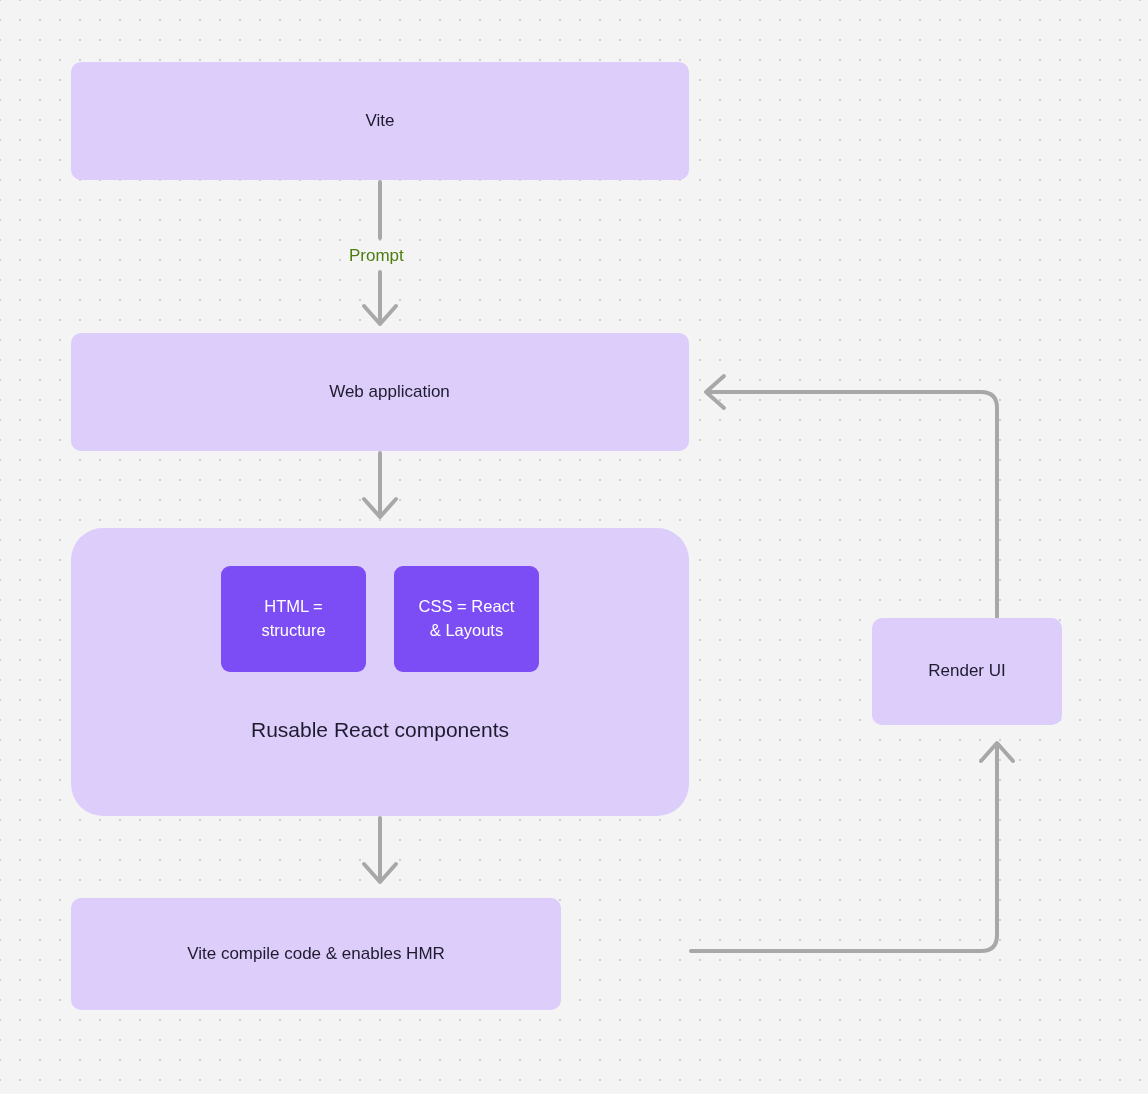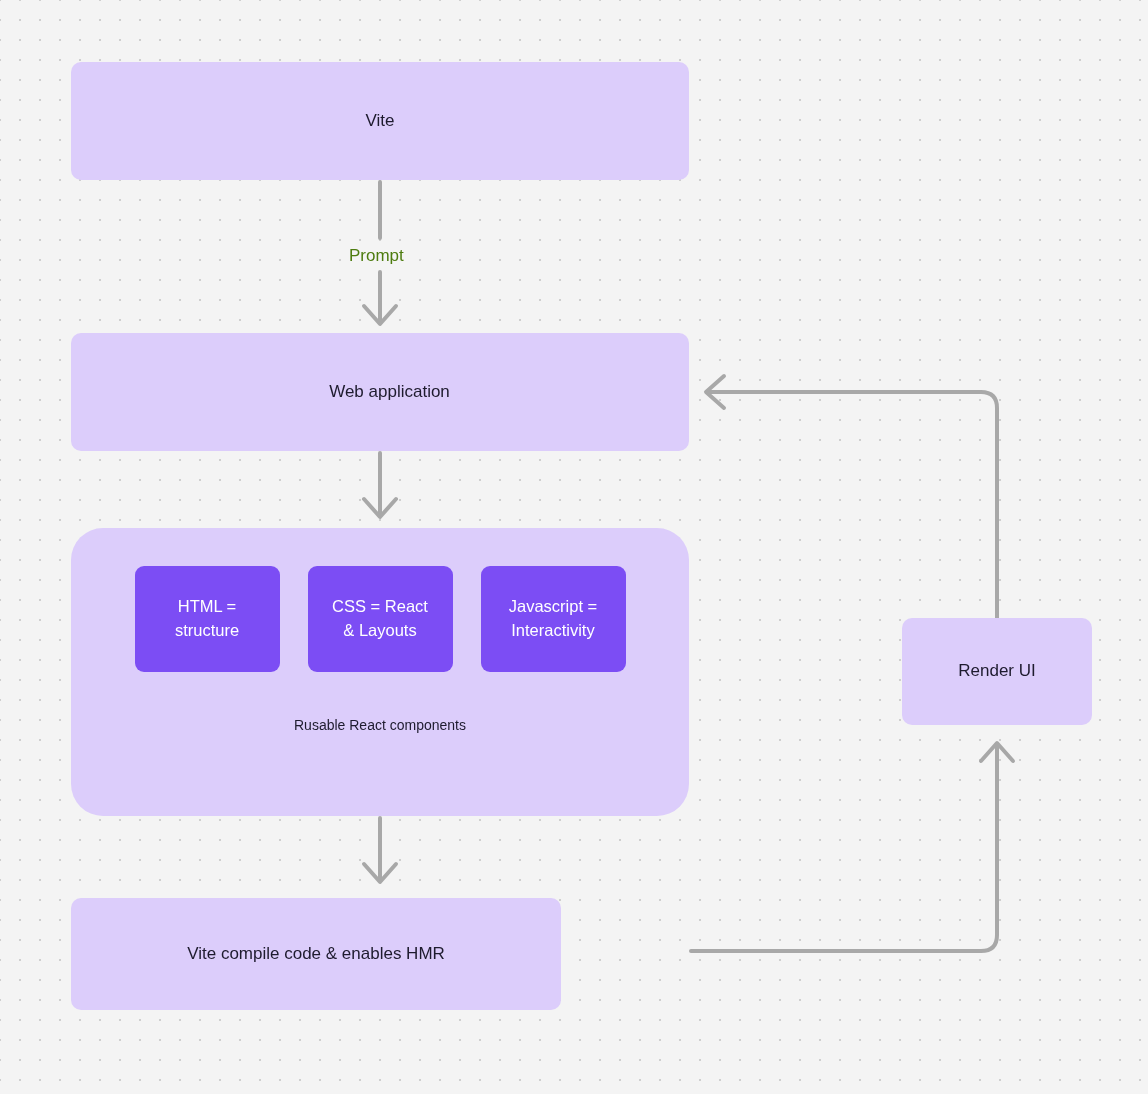--- a/index.html
+++ b/index.html
@@ -46,21 +46,21 @@
     font-size: 17px;
     line-height: 1.35;
     text-align: center;
   }
 
   .node-user      { left: 71px;  top: 62px;  width: 618px; height: 118px; }
   .node-webapp    { left: 71px;  top: 333px; width: 618px; height: 118px; padding-left: 19px; }
   .node-react     { left: 71px;  top: 528px; width: 618px; height: 288px;
                     display: block; border-radius: 32px; }
   .node-vite      { left: 71px;  top: 898px; width: 490px; height: 112px; }
-  .node-render    { left: 902px; top: 618px; width: 190px; height: 107px; }
+  .node-render    { left: 872px; top: 618px; width: 190px; height: 107px; }
 
   .react-inner-row {
     position: absolute;
     left: 0;
     top: 38px;
     width: 100%;
     display: flex;
     justify-content: center;
     gap: 28px;
   }
@@ -80,21 +80,21 @@
     box-sizing: border-box;
     padding: 0 8px;
   }
 
   .react-caption {
     position: absolute;
     left: 0;
     top: 188px;
     width: 100%;
     text-align: center;
-    font-size: 14px;
+    font-size: 21px;
     color: #1e1b2e;
   }
 
   .edge-label {
     position: absolute;
     font-size: 17px;
     color: #4d7c0f;
     background: #f4f4f4;
     padding: 0 6px;
     white-space: nowrap;
@@ -144,26 +144,20 @@
           <span>HTML =</span><br>
           <span>structure</span>
         </span>
       </div>
       <div class="chip">
         <span>
           <span>CSS = React</span><br>
           <span>&amp; Layouts</span>
         </span>
       </div>
-      <div class="chip">
-        <span>
-          <span>Javascript =</span><br>
-          <span>Interactivity</span>
-        </span>
-      </div>
     </div>
     <div class="react-caption">Rusable React components</div>
   </div>
 
   <div class="node node-vite">
     <span>Vite compile code &amp; enables HMR</span>
   </div>
 
   <div class="node node-render">
     <span>Render UI</span>

